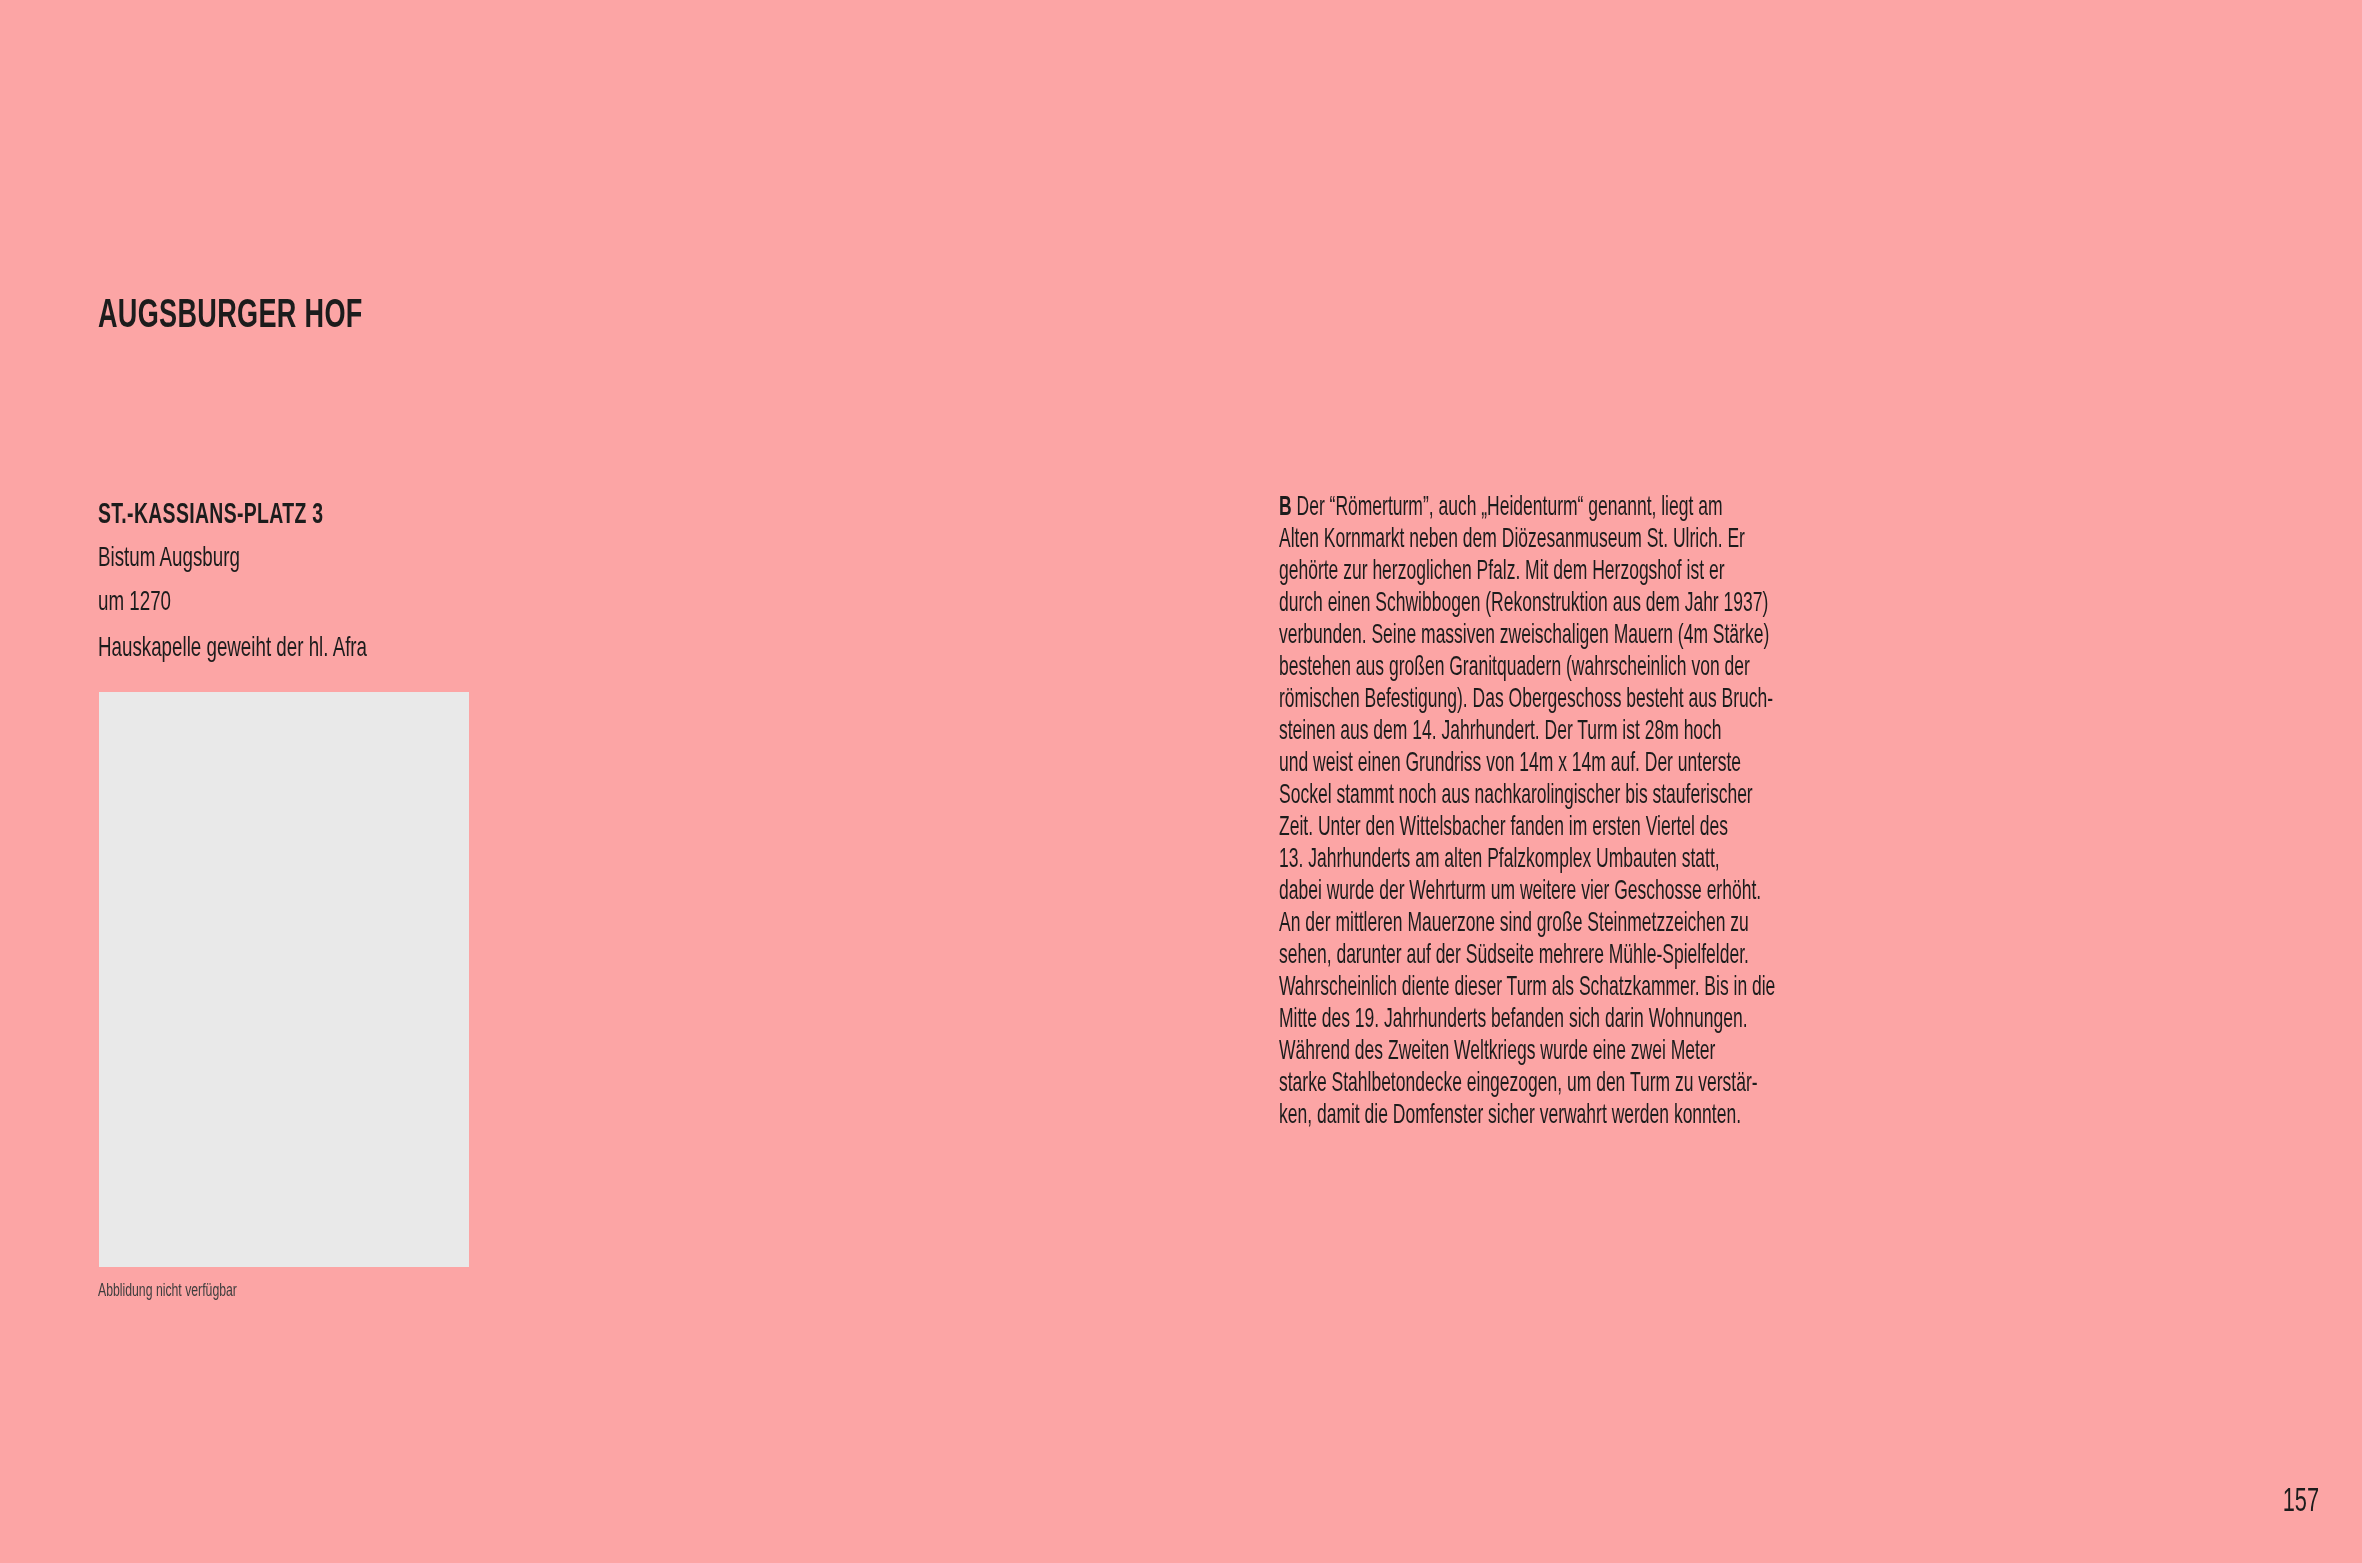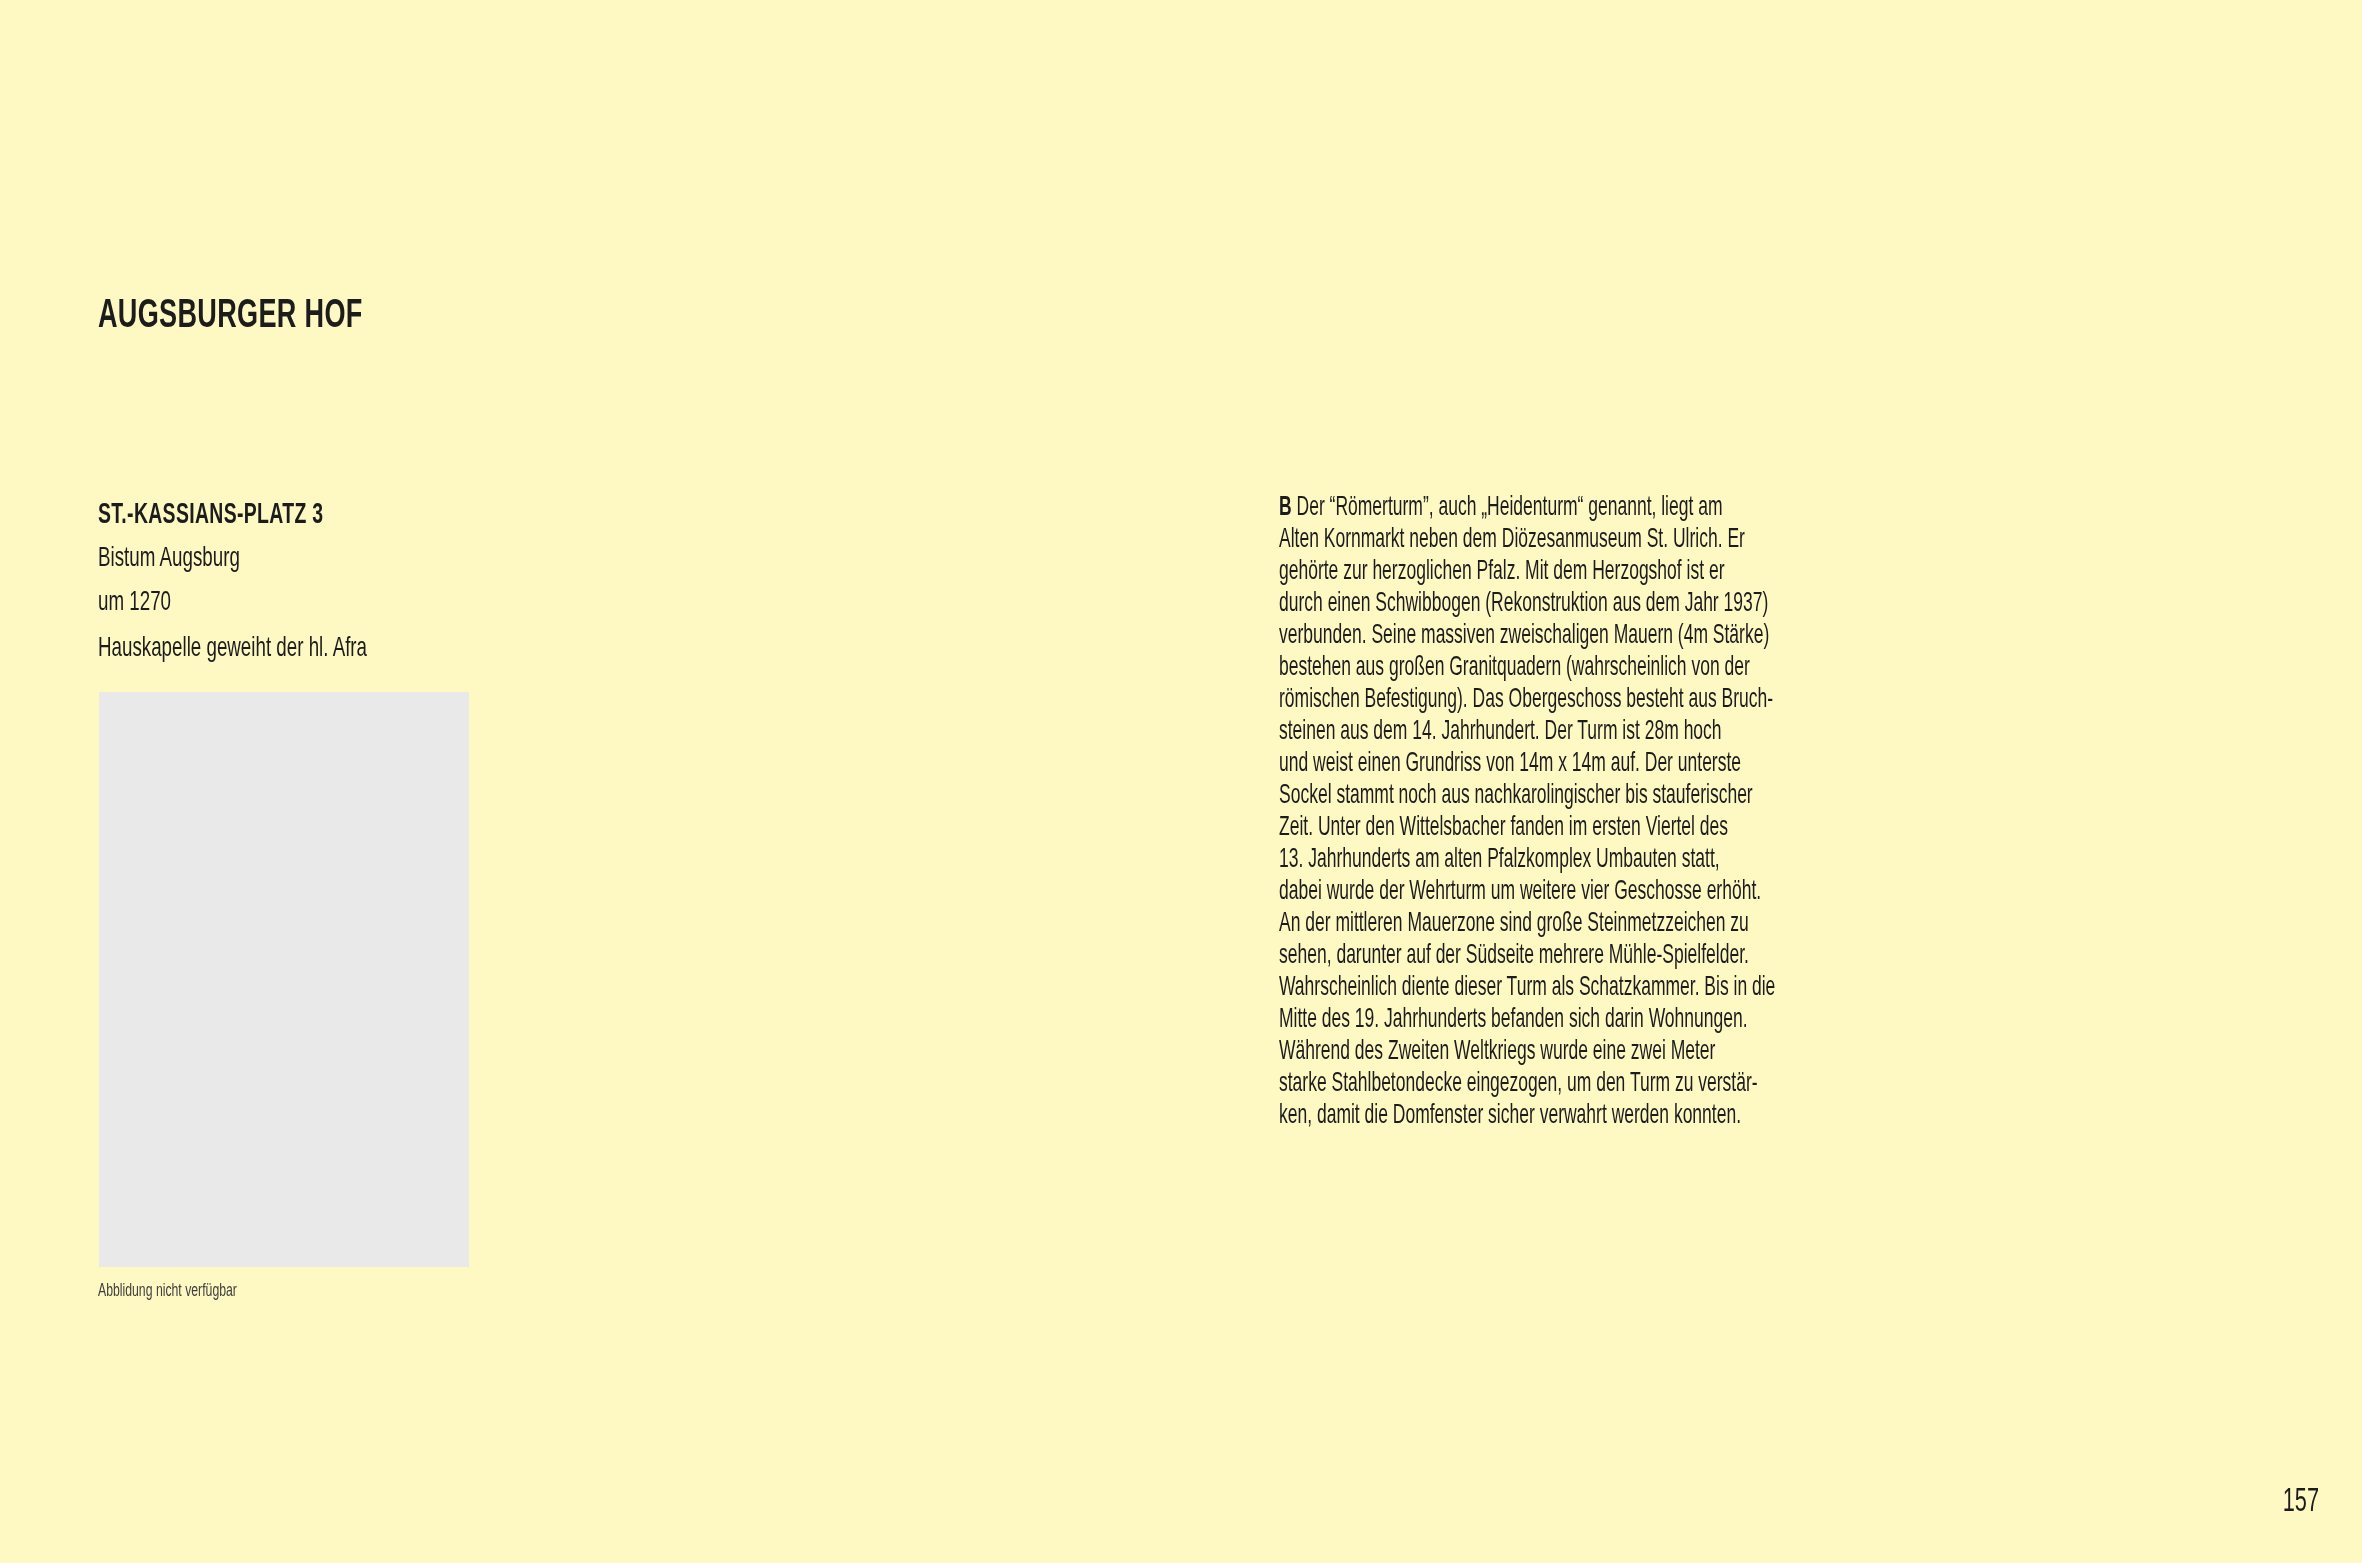--- a/index.html
+++ b/index.html
@@ -1,21 +1,21 @@
 <!DOCTYPE html>
 <html style="font-size:14.8px"><head>
 <meta charset="utf-8">
 <style>
   * { margin: 0; padding: 0; box-sizing: border-box; }
   html, body { background: #ffffff; }
   .page {
     position: relative;
     width: 2363px;
     height: 1563px;
-    background: #fef9c3;
+    background: #fca5a5;
     font-family: "Liberation Sans", "DejaVu Sans", sans-serif;
     color: #1c1c1c;
     overflow: hidden;
   }
   .page-title {
     position: absolute;
     left: 98px;
     top: 290px;
     font-size: 41px;
     font-weight: 700;

